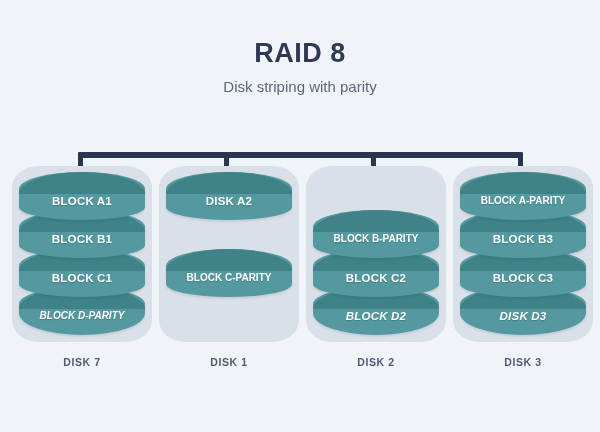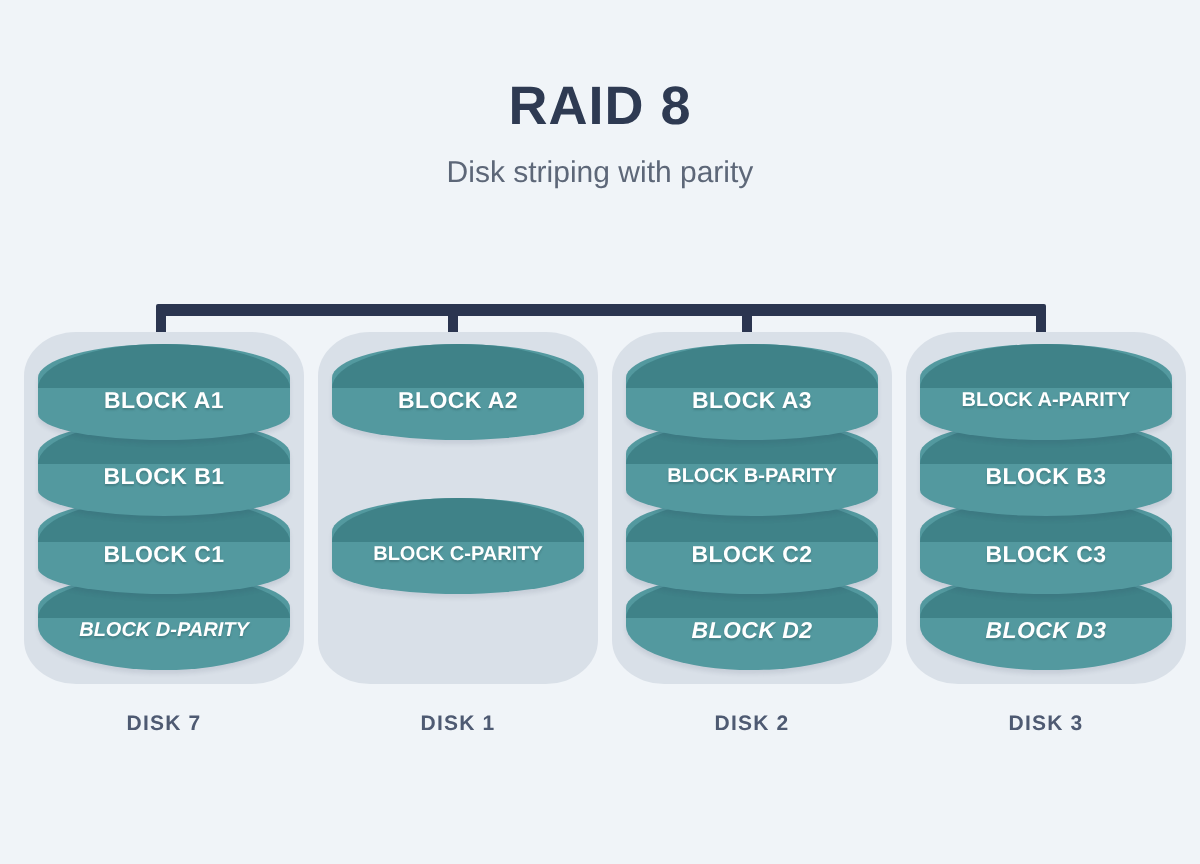--- a/index.html
+++ b/index.html
@@ -202,69 +202,65 @@
       </div>
     </div>
     <div class="disk-caption">DISK 7</div>
   </div>
 
   <div class="disk-stack s1">
     <div class="disk-shell"></div>
     <div class="disk-body">
       <div class="block r0">
         <div class="cap"></div>
-        <div class="label">BLOCK A2</div>
+        <div class="label">DISK A2</div>
       </div>
       <div class="block r2">
         <div class="cap"></div>
         <div class="label small">BLOCK C-PARITY</div>
       </div>
     </div>
     <div class="disk-caption">DISK 1</div>
   </div>
 
   <div class="disk-stack s2">
     <div class="disk-shell"></div>
     <div class="disk-body">
+      <div class="block r1">
+        <div class="cap"></div>
+        <div class="label small">BLOCK B-PARITY</div>
+      </div>
+      <div class="block r2">
+        <div class="cap"></div>
+        <div class="label">BLOCK C2</div>
+      </div>
+      <div class="block r3">
+        <div class="cap"></div>
+        <div class="label">BLOCK D2</div>
+      </div>
+    </div>
+    <div class="disk-caption">DISK 2</div>
+  </div>
+
+  <div class="disk-stack s3">
+    <div class="disk-shell"></div>
+    <div class="disk-body">
       <div class="block r0">
         <div class="cap"></div>
-        <div class="label">BLOCK A3</div>
+        <div class="label small">BLOCK A-PARITY</div>
       </div>
       <div class="block r1">
         <div class="cap"></div>
-        <div class="label small">BLOCK B-PARITY</div>
-      </div>
-      <div class="block r2">
-        <div class="cap"></div>
-        <div class="label">BLOCK C2</div>
+        <div class="label">BLOCK B3</div>
+      </div>
+      <div class="block r2">
+        <div class="cap"></div>
+        <div class="label">BLOCK C3</div>
       </div>
       <div class="block r3">
         <div class="cap"></div>
-        <div class="label">BLOCK D2</div>
-      </div>
-    </div>
-    <div class="disk-caption">DISK 2</div>
-  </div>
-
-  <div class="disk-stack s3">
-    <div class="disk-shell"></div>
-    <div class="disk-body">
-      <div class="block r0">
-        <div class="cap"></div>
-        <div class="label small">BLOCK A-PARITY</div>
-      </div>
-      <div class="block r1">
-        <div class="cap"></div>
-        <div class="label">BLOCK B3</div>
-      </div>
-      <div class="block r2">
-        <div class="cap"></div>
-        <div class="label">BLOCK C3</div>
-      </div>
-      <div class="block r3">
-        <div class="cap"></div>
-        <div class="label">BLOCK D3</div>
+        <div class="label">DISK D3</div>
       </div>
     </div>
     <div class="disk-caption">DISK 3</div>
   </div>
 
 </div>
 
 </body></html>

